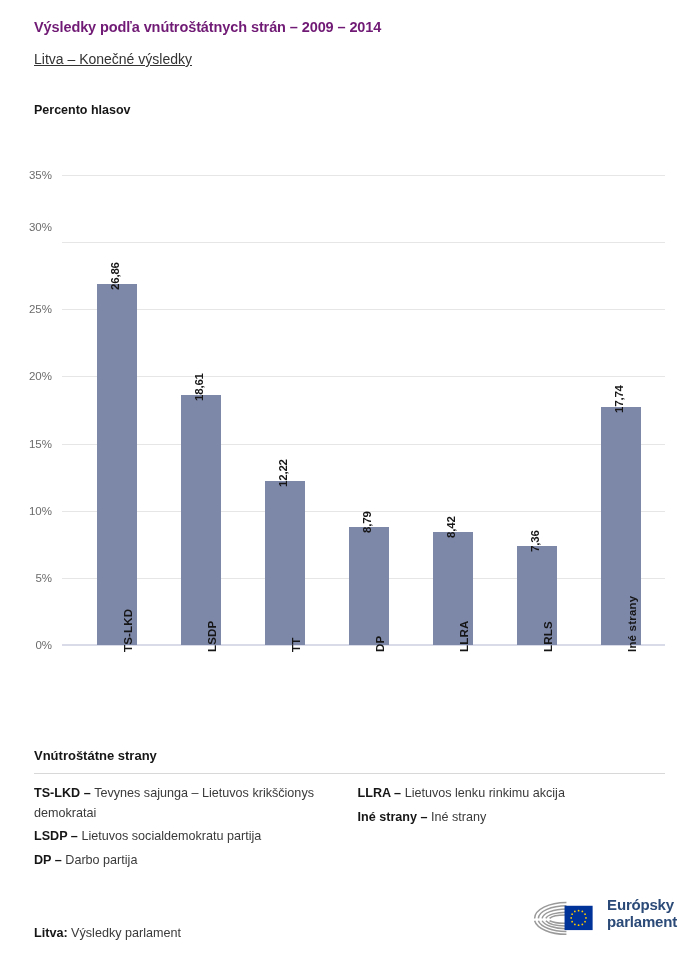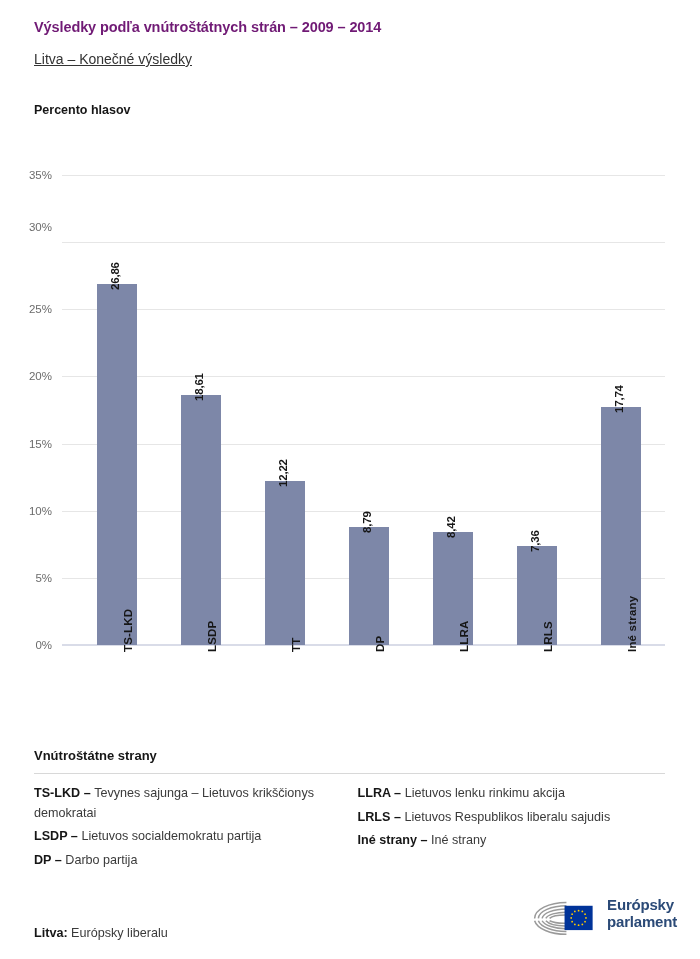--- a/index.html
+++ b/index.html
@@ -213,29 +213,28 @@
   <div id="legend-title">Vnútroštátne strany</div>
   <div id="legend-divider"></div>
   <div id="legend-cols">
     <div class="legend-col" id="legend-col-left">
         <div class="legend-item"><span class="legend-abbr">TS-LKD – </span><span>Tevynes sajunga – Lietuvos krikščionys demokratai</span></div>
         <div class="legend-item"><span class="legend-abbr">LSDP – </span><span>Lietuvos socialdemokratu partija</span></div>
         <div class="legend-item"><span class="legend-abbr">DP – </span><span>Darbo partija</span></div>
       </div>
     <div class="legend-col" id="legend-col-right">
         <div class="legend-item"><span class="legend-abbr">LLRA – </span><span>Lietuvos lenku rinkimu akcija</span></div>
-        <div class="legend-item"><span class="legend-abbr">LRLS – </span><span>Lietuvos Respublikos liberalu sajudis</span></div>
         <div class="legend-item"><span class="legend-abbr">Iné strany – </span><span>Iné strany</span></div>
       </div>
   </div>
 </div>
 
 <div id="source-line">
   <span id="source-label">Litva:</span> 
-  <span id="source-value">Európsky liberalu</span>
+  <span id="source-value">Výsledky parlament</span>
 </div>
 
 <div id="ep-logo">
   <svg width="76" height="40" viewBox="0 0 76 40">
     <g fill="none" stroke="#9a9a9a" stroke-width="1.6">
       <path d="M40 4.5 A 34 17 0 0 0 6 21.5"></path>
       <path d="M40 8.0 A 30 14 0 0 0 10 21.5"></path>
       <path d="M40 11.4 A 26 11 0 0 0 14 21.5"></path>
       <path d="M40 14.8 A 22 8 0 0 0 18 21.5"></path>
       <path d="M40 18.0 A 18 5 0 0 0 22 21.5"></path>

